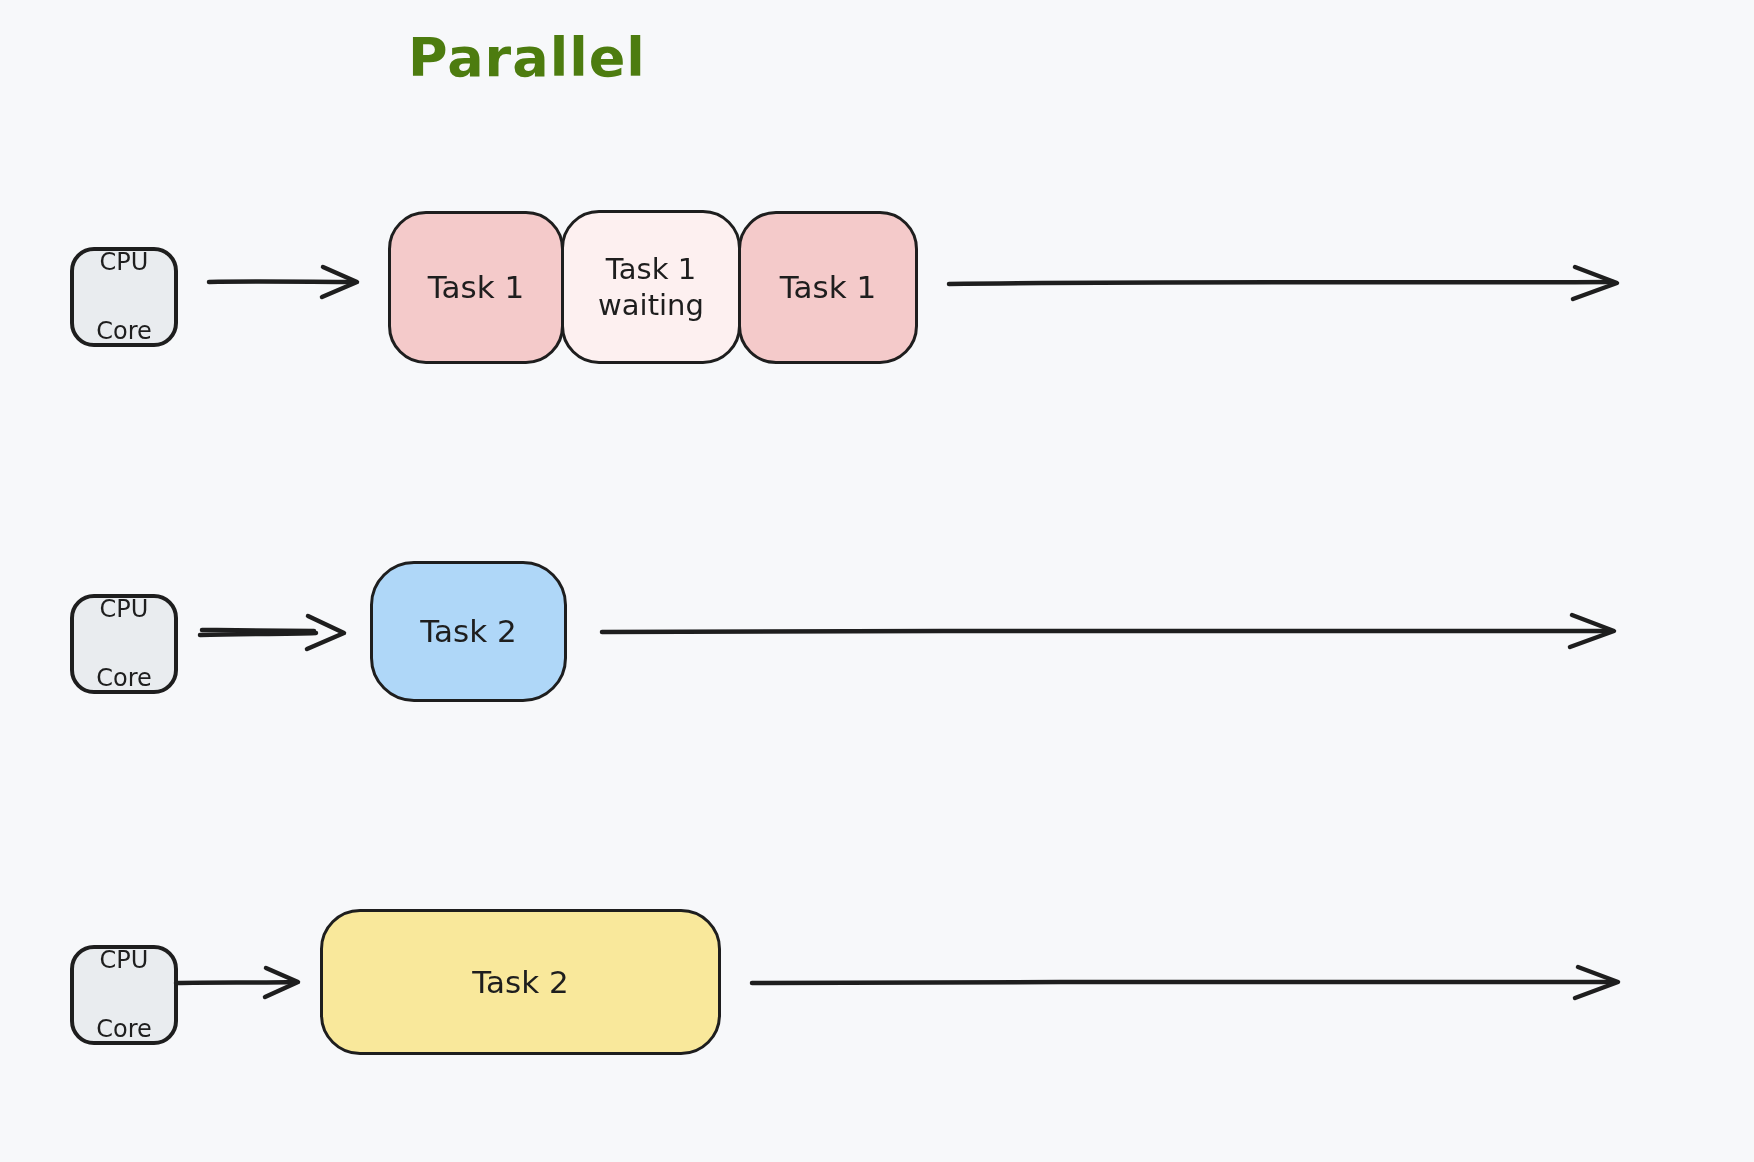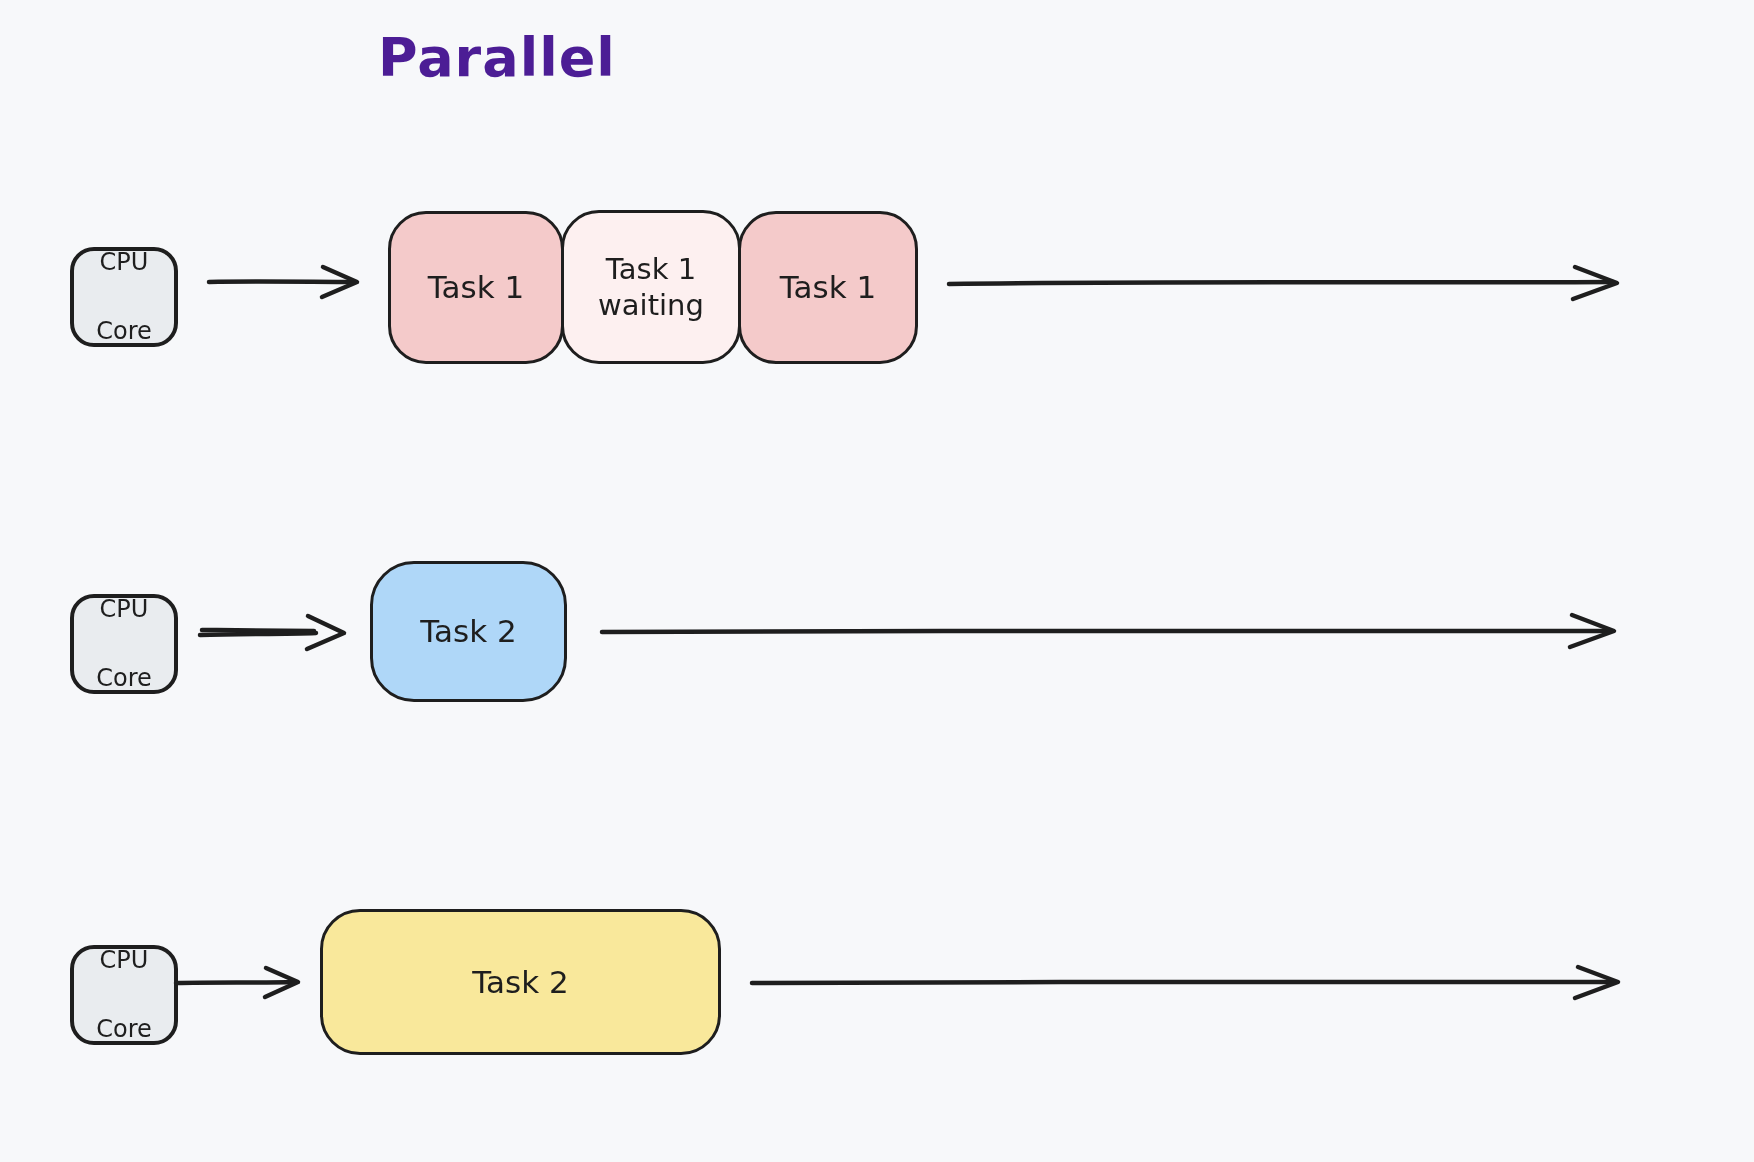--- a/index.html
+++ b/index.html
@@ -7,26 +7,26 @@
     position: relative;
     width: 1754px;
     height: 1162px;
     background: #f7f8fa;
     font-family: "DejaVu Sans", sans-serif;
     color: #1e1e1e;
     overflow: hidden;
   }
   .title {
     position: absolute;
-    left: 378px;
+    left: 408px;
     top: 26px;
     font-size: 54px;
     font-weight: 700;
     letter-spacing: 1px;
-    color: #4c1d95;
+    color: #4d7c0f;
   }
   .cpu-box {
     position: absolute;
     left: 70px;
     width: 108px;
     height: 100px;
     background: #e9ecef;
     border: 4px solid #1e1e1e;
     border-radius: 24px;
     box-sizing: border-box;

